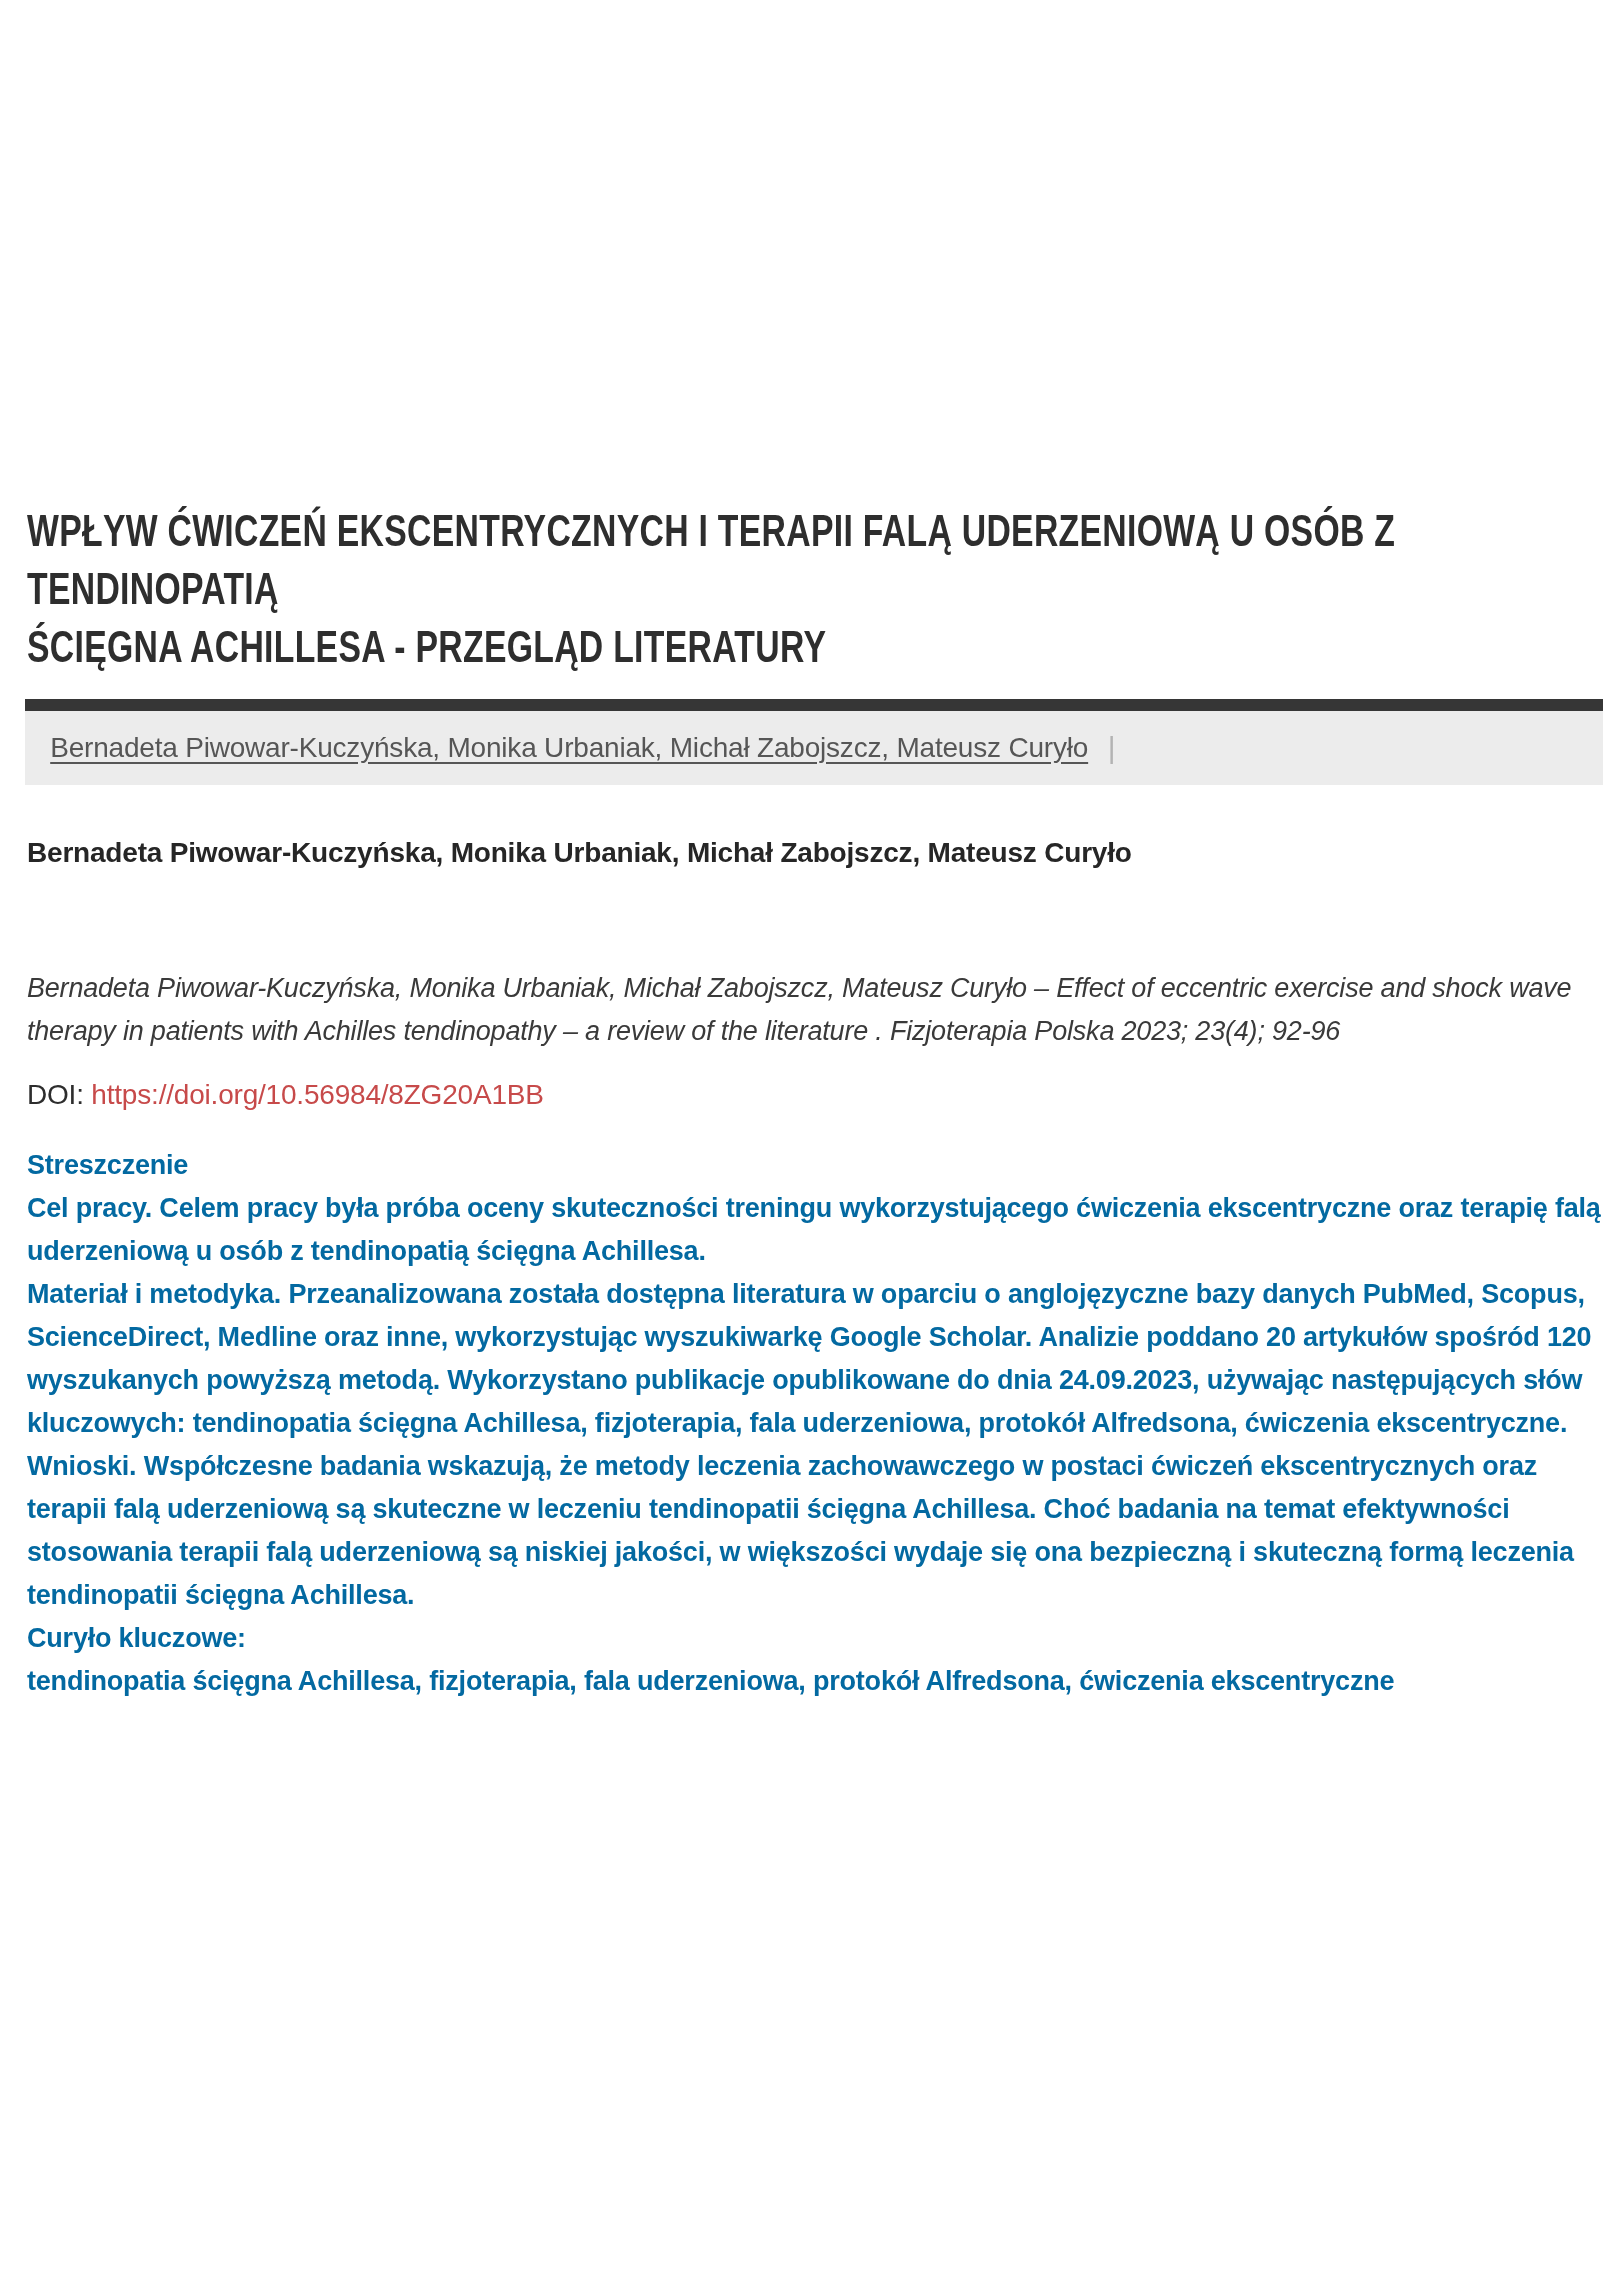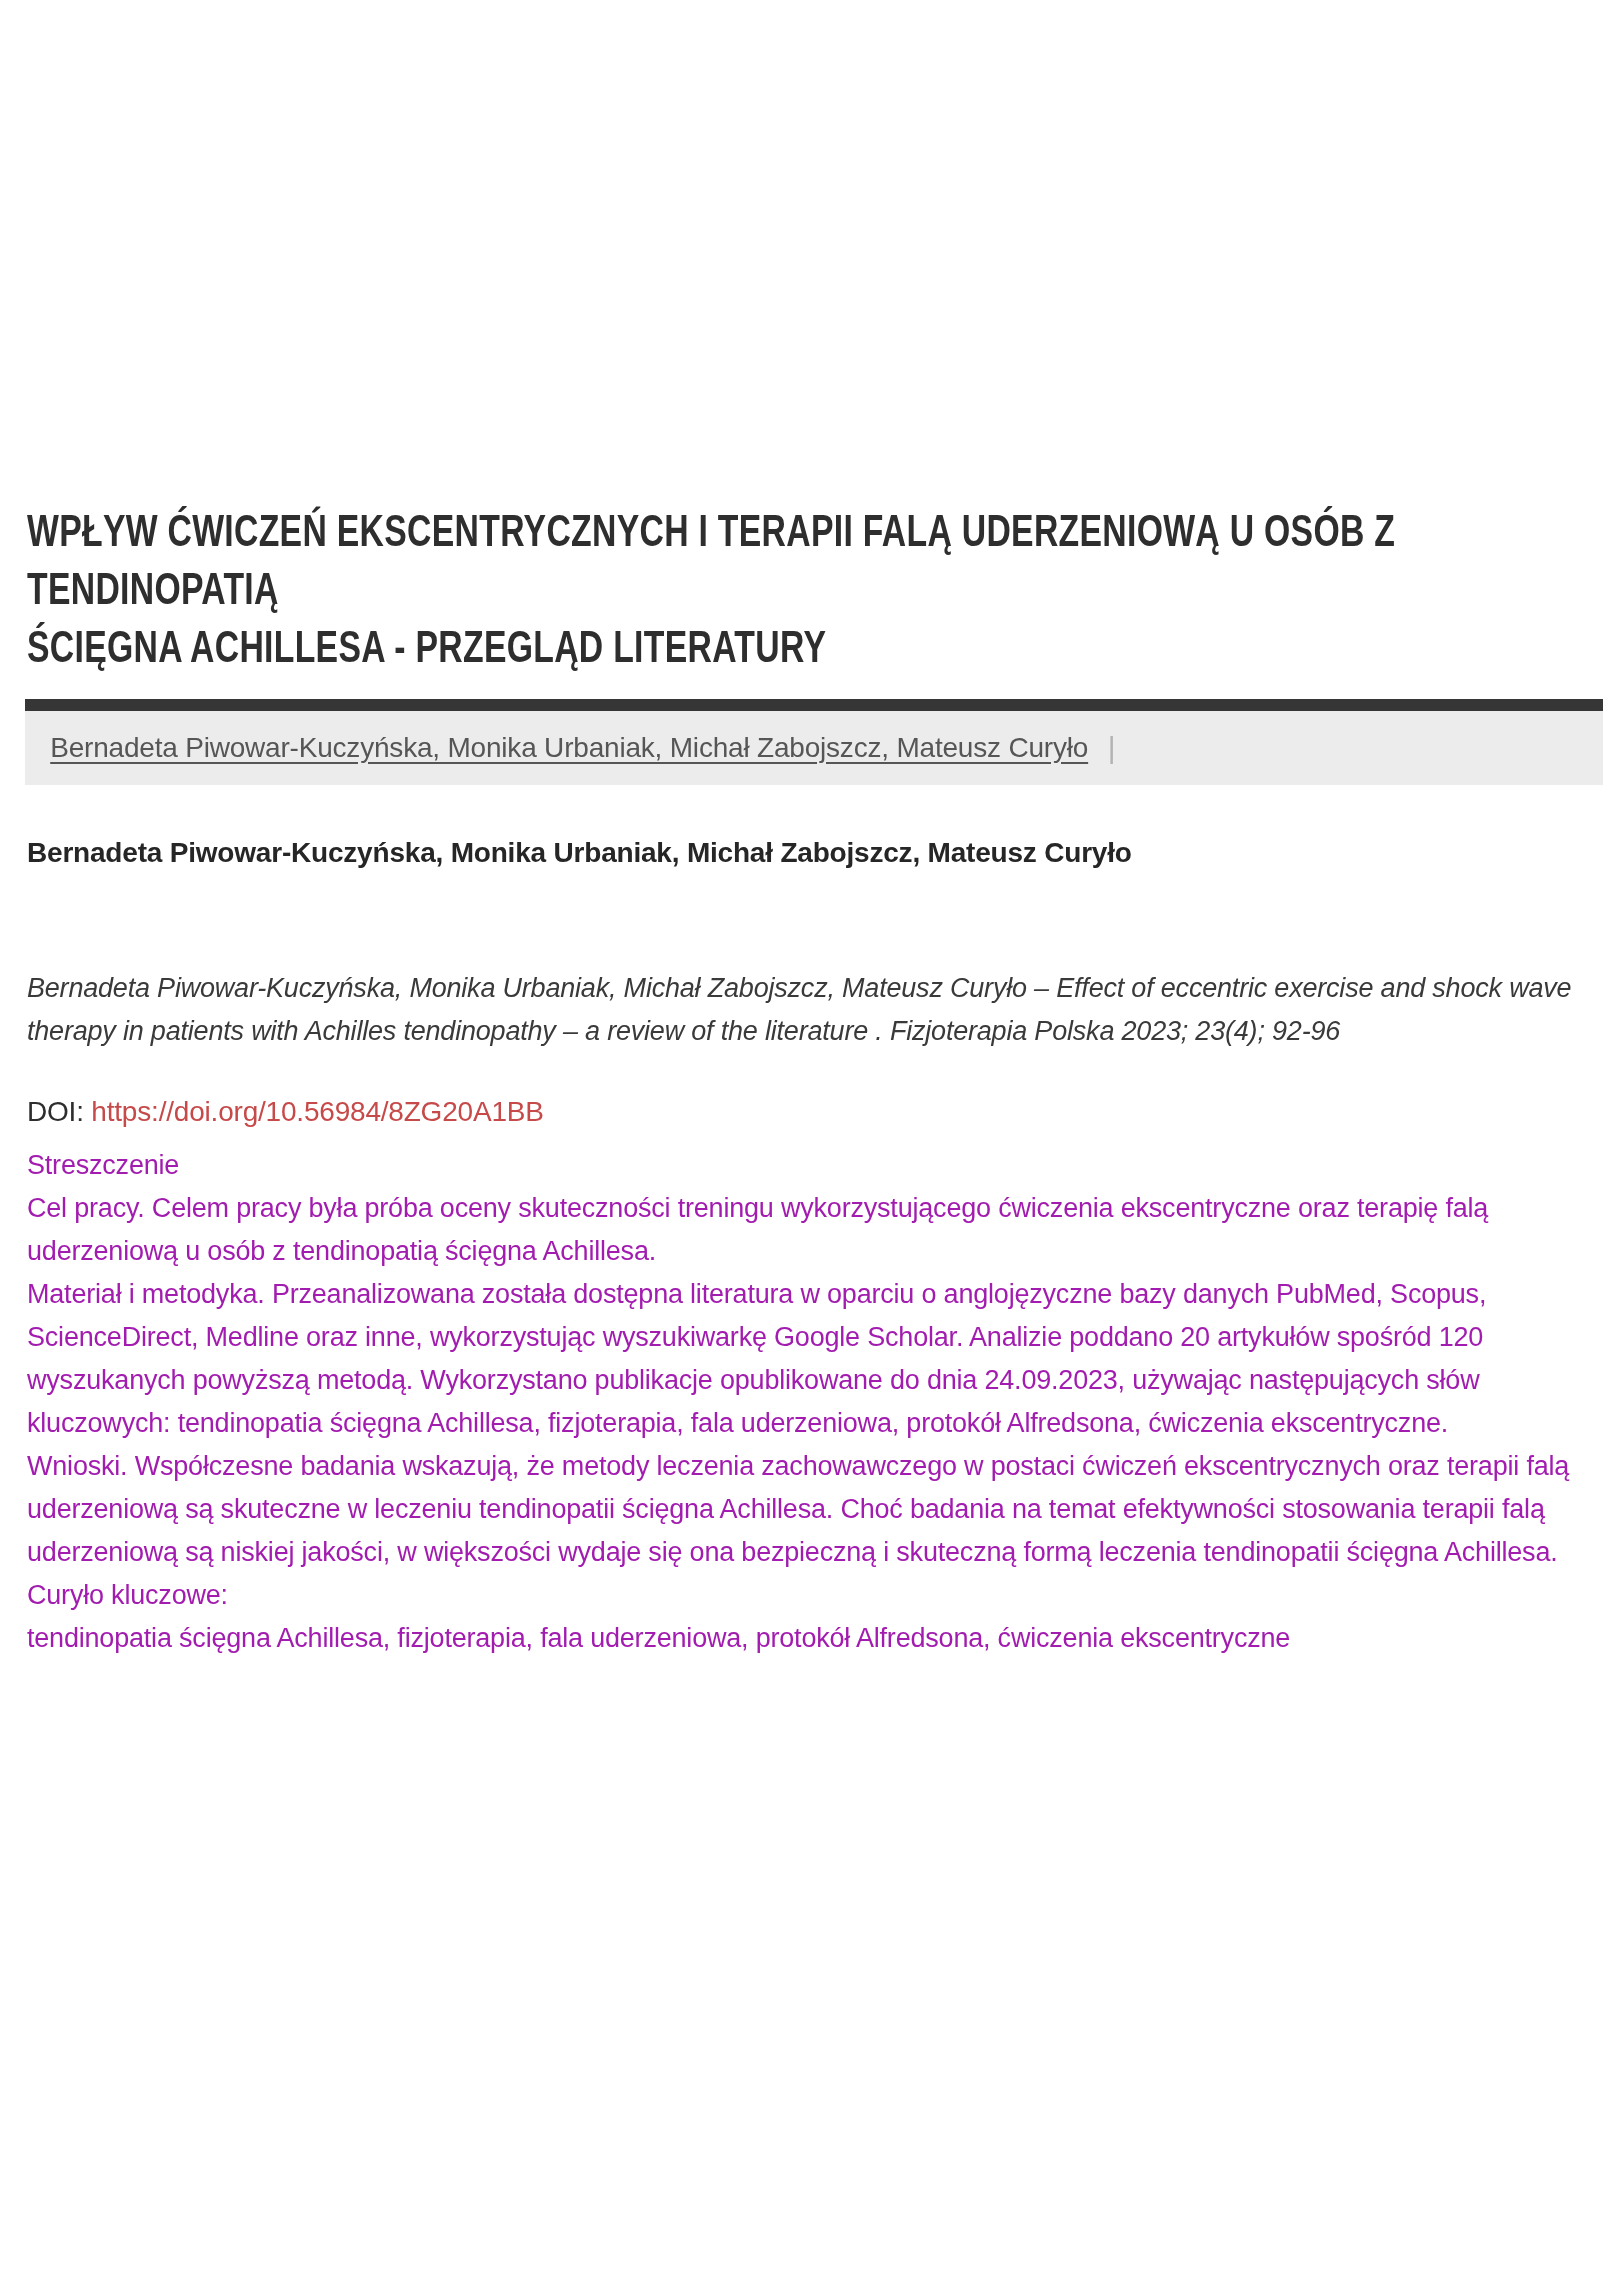--- a/index.html
+++ b/index.html
@@ -81,40 +81,41 @@
     font-style: italic;
     font-size: 27px;
     line-height: 43px;
     letter-spacing: -0.2px;
     color: #3a3a3a;
     max-width: 1576px;
   }
 
   
   p.doi-row {
-    margin-top: 41px;
+    margin-top: 24px;
     font-size: 28px;
     line-height: 36px;
     letter-spacing: -0.2px;
     color: #2d2d2d;
   }
   p.doi-row a {
     color: #c74a4a;
     text-decoration: none;
     cursor: pointer;
   }
 
   
   .abstract {
-    margin-top: 14px;
+    margin-top: 31px;
     max-width: 1576px;
     font-size: 27px;
     line-height: 43px;
     letter-spacing: -0.2px;
-    color: #a21caf;
+    color: #0369a1;
+    font-weight: bold;
   }
   .abstract p { margin: 0; }
 </style>
 </head>
 <body>
 
 <div class="page">
 
   <h1 class="article-title">
     <span style="display:block">WPŁYW ĆWICZEŃ EKSCENTRYCZNYCH I TERAPII FALĄ UDERZENIOWĄ U OSÓB Z TENDINOPATIĄ</span>

